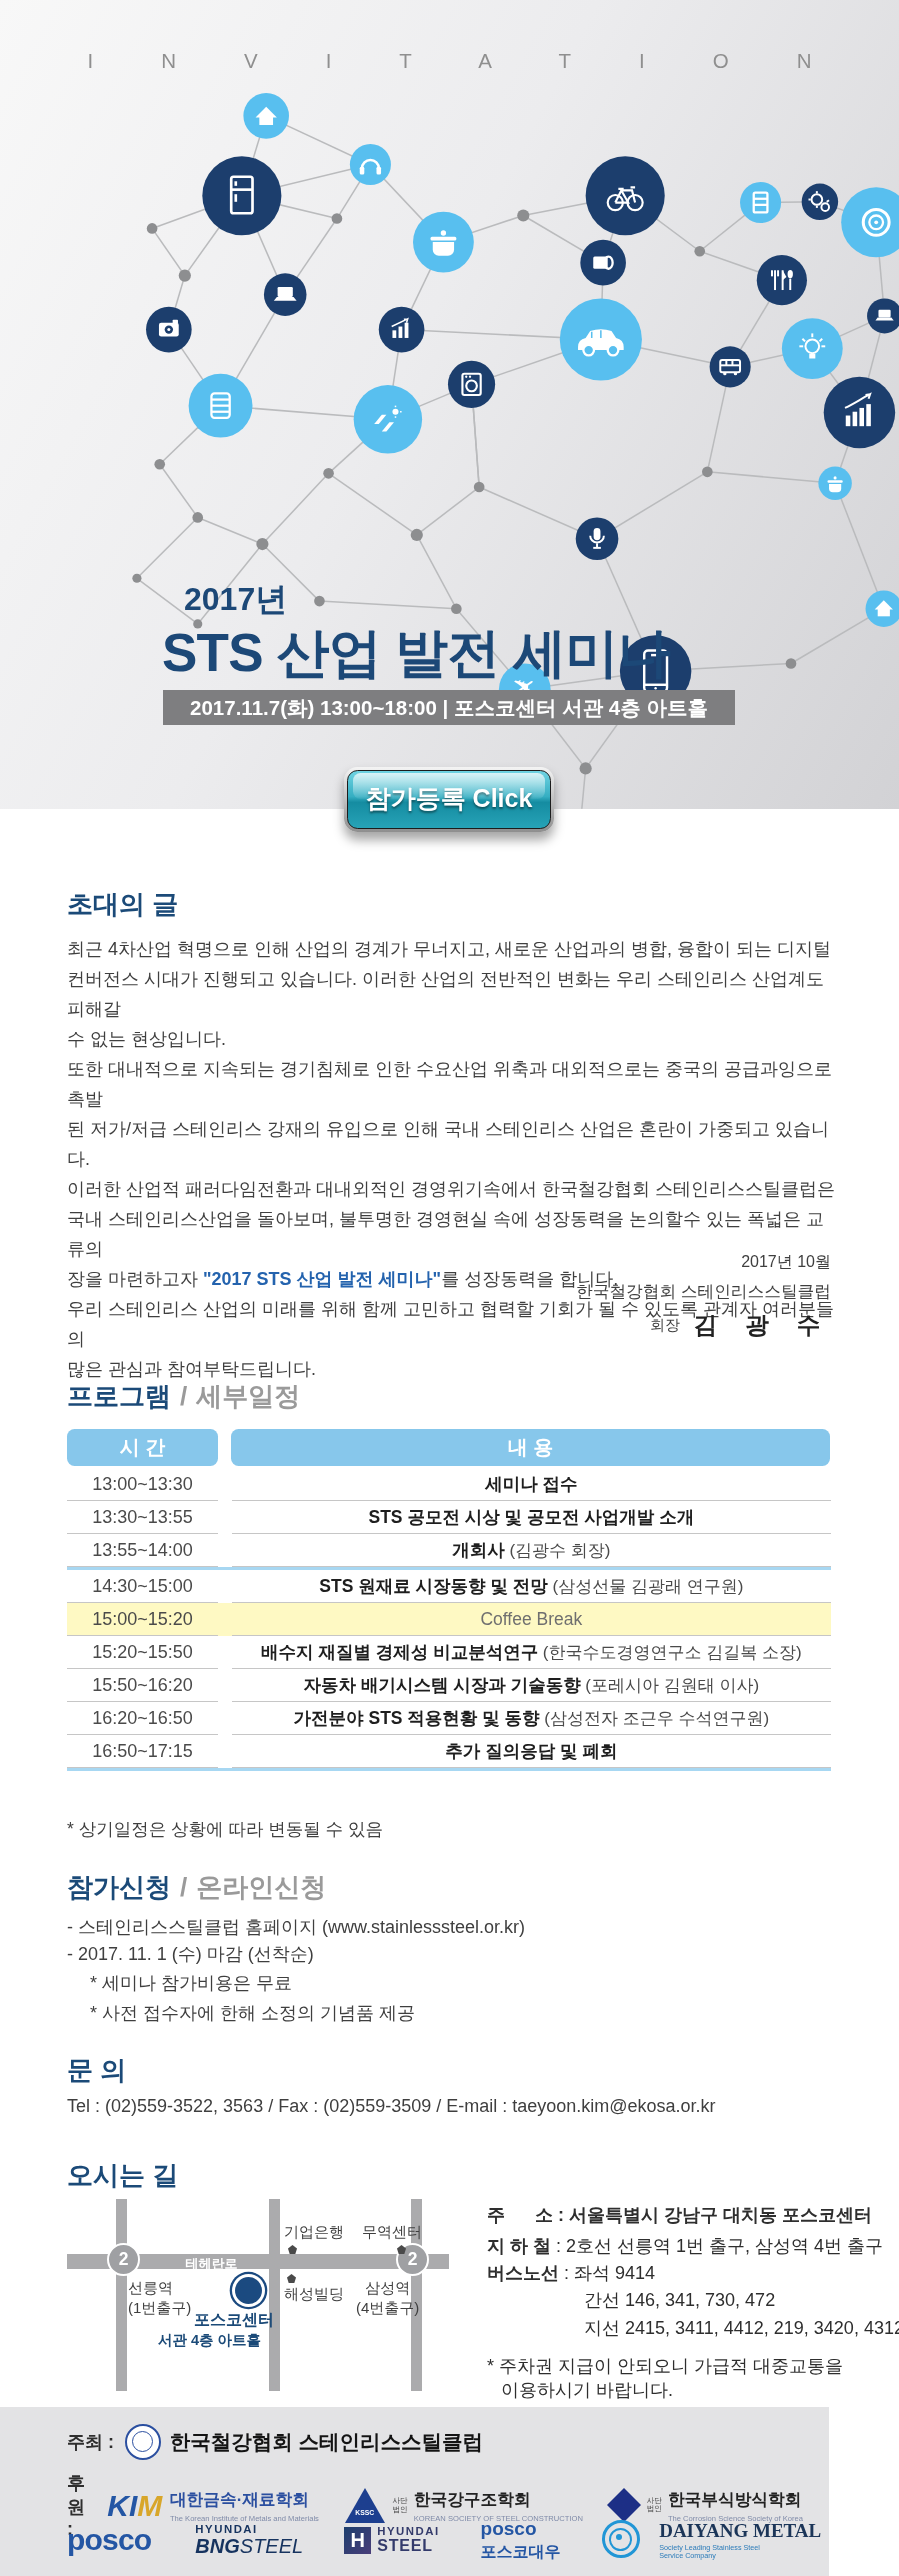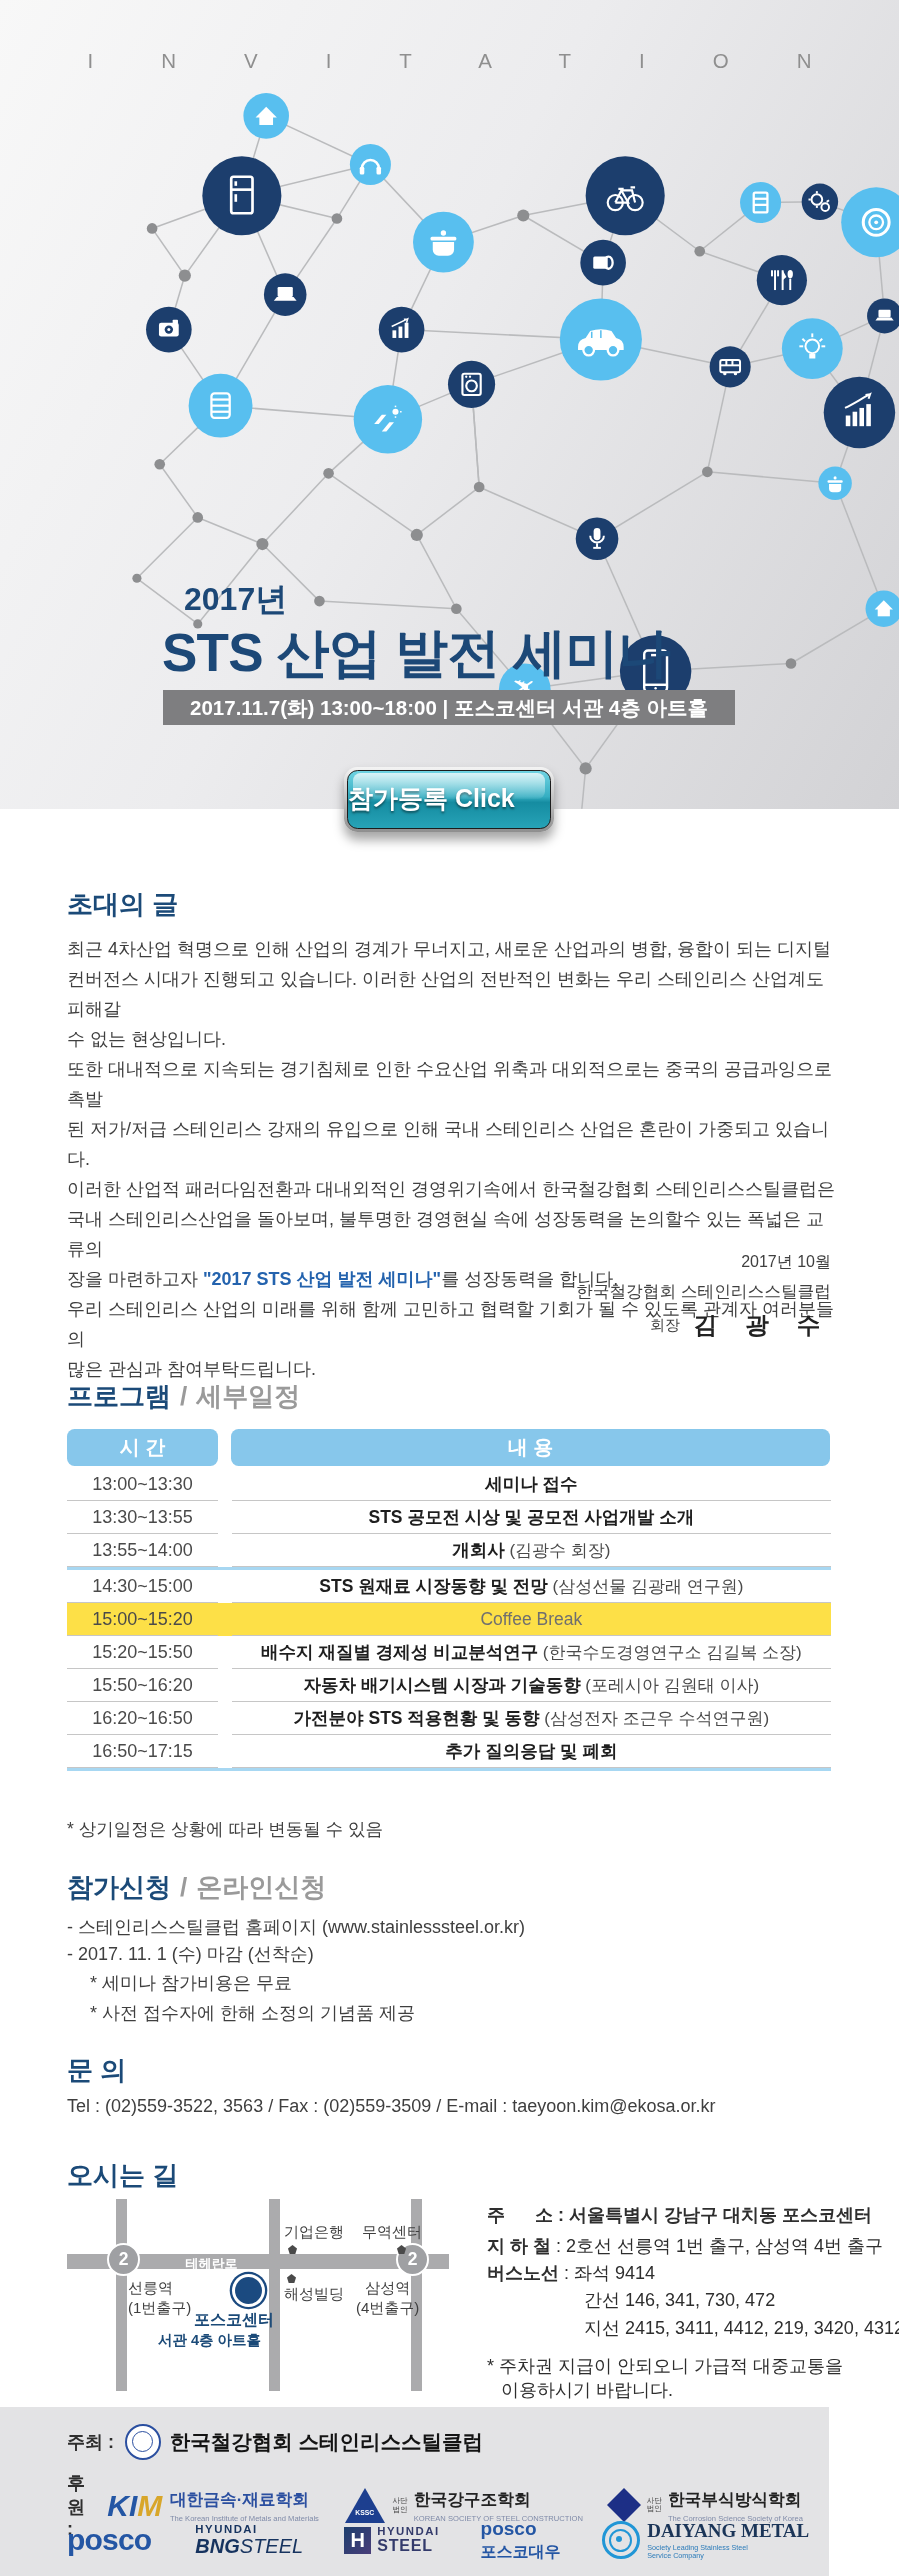--- a/index.html
+++ b/index.html
@@ -13,21 +13,21 @@
   .invitation{position:absolute;left:0;top:49px;width:100%;text-align:center;
         font-size:20.5px;color:#8f8f8f;letter-spacing:68px;text-indent:68px;}
   .title-year{position:absolute;left:184px;top:578px;font-size:32px;font-weight:bold;color:#1c4877;}
   .title-main{position:absolute;left:162px;top:618px;font-size:53px;font-weight:bold;color:#1c4877;letter-spacing:-0.8px;white-space:nowrap;}
   .date-bar{position:absolute;left:163px;top:690px;width:572px;height:35px;background:#7e7e80;
         color:#fff;font-size:20.5px;font-weight:bold;text-align:center;line-height:35px;white-space:nowrap;}
   .register-wrap{position:absolute;left:344px;top:767px;width:210px;height:65px;border-radius:13.7px;
         background:linear-gradient(180deg,#f4f4f4,#8e8e8e);box-shadow:0 7.6px 10.7px rgba(0,0,0,.35);}
   .register-btn{position:absolute;left:3px;right:3px;top:3px;bottom:3px;border-radius:10.7px;
         background:linear-gradient(180deg,#6fd3e2 0%,#35aec2 45%,#158ca1 55%,#27a3b7 100%);
-        border:1.5px solid #1c1c1c;color:#fff;font-size:25px;font-weight:bold;
+        border:1.5px solid #1c1c1c;color:#fff;font-size:25px;font-weight:bold;text-align:center;
         line-height:55px;text-shadow:0 1.5px 2.3px rgba(0,0,0,.45);cursor:pointer;}
   .register-btn::after{content:"";position:absolute;left:4.6px;right:4.6px;top:2.3px;height:45%;border-radius:7.6px;
         background:linear-gradient(180deg,rgba(255,255,255,.75),rgba(255,255,255,.05));}
 
   
   .sec-h{position:absolute;left:67px;font-size:26px;font-weight:bold;color:#1b4a78;white-space:nowrap;}
   .h-sep{color:#9a9a9a;margin:0 9px;}
   .h-sub{color:#9a9a9a;}
 
   
@@ -45,21 +45,21 @@
         color:#fff;font-size:20px;font-weight:bold;text-align:center;line-height:37px;}
   .th-time{left:67px;width:151px;}
   .th-content{left:231px;width:599px;}
   .tbl-rows{position:absolute;left:67px;top:1468px;width:764px;}
   .trow{display:flex;}
   .ttime{width:151px;text-align:center;font-size:18px;color:#4a4a4a;height:32px;line-height:32px;border-bottom:1.5px solid #c6c6c6;}
   .tgap{width:13.7px;}
   .tcontent{flex:1;text-align:center;font-size:17.5px;height:32px;line-height:32px;border-bottom:1.5px solid #c6c6c6;color:#1e1e1e;white-space:nowrap;}
   .tt{font-weight:bold;}
   .tsp{color:#4a4a4a;font-size:17px;}
-  .trow.coffee{background:#fde047;}
+  .trow.coffee{background:#fef9c3;}
   .trow.coffee .tt{font-weight:normal;color:#6f6f6f;}
   .trow-divider{height:3px;background:#a7d7f2;}
   .tbl-note{position:absolute;left:67px;top:1817px;font-size:17.5px;color:#3f3f3f;}
 
   
   .reg-lines{position:absolute;left:67px;top:1914px;font-size:18px;color:#3f3f3f;line-height:27px;}
   .reg-sub{padding-left:23px;margin-top:2.3px;}
 
   
   .contact-line{position:absolute;left:67px;top:2096px;font-size:18px;color:#3f3f3f;}
@@ -118,21 +118,21 @@
   .co-top{font-size:11.4px;font-weight:bold;color:#16335f;letter-spacing:1.5px;}
   .co-bng{font-size:20px;font-style:italic;color:#16335f;}
   .co-bng b{font-weight:900;}
   .co-hs{display:flex;align-items:center;margin-right:41px;}
   .hs-mark{width:27px;height:27px;background:linear-gradient(135deg,#1c3e6d,#4a3e7a);color:#fff;
         font-size:20px;font-weight:bold;text-align:center;line-height:27px;margin-right:6px;}
   .co-hs-col .co-top{color:#333a6b;}
   .co-hs-col .co-steel{font-size:16px;font-weight:bold;color:#333a6b;letter-spacing:0.8px;}
   .co-pd-top{font-size:19px;font-weight:bold;color:#2456a4;}
   .co-pd-bot{font-size:16px;font-weight:bold;color:#2456a4;margin-top:1.5px;}
-  .co-dy{display:flex;align-items:center;}
+  .co-dy{display:flex;gap:12px;}
   .dy-mark{width:32px;height:32px;border-radius:50%;border:3px solid #2196d6;position:relative;margin-right:7.6px;}
   .dy-mark::after{content:"";position:absolute;left:4.6px;top:4.6px;right:4.6px;bottom:4.6px;border:2.3px solid #2196d6;border-radius:50%;}
   .dy-mark::before{content:"";position:absolute;left:11.4px;top:11.4px;width:6px;height:6px;background:#2196d6;border-radius:50%;z-index:1;}
   .dy-name{font-family:"Liberation Serif","DejaVu Serif",serif;font-size:19px;font-weight:bold;color:#1b3558;}
   .dy-cap{font-size:7.2px;color:#2b7bb9;line-height:8.4px;margin-top:1.5px;}
 </style>
 </head>
 <body>
 
 <div id="page">

